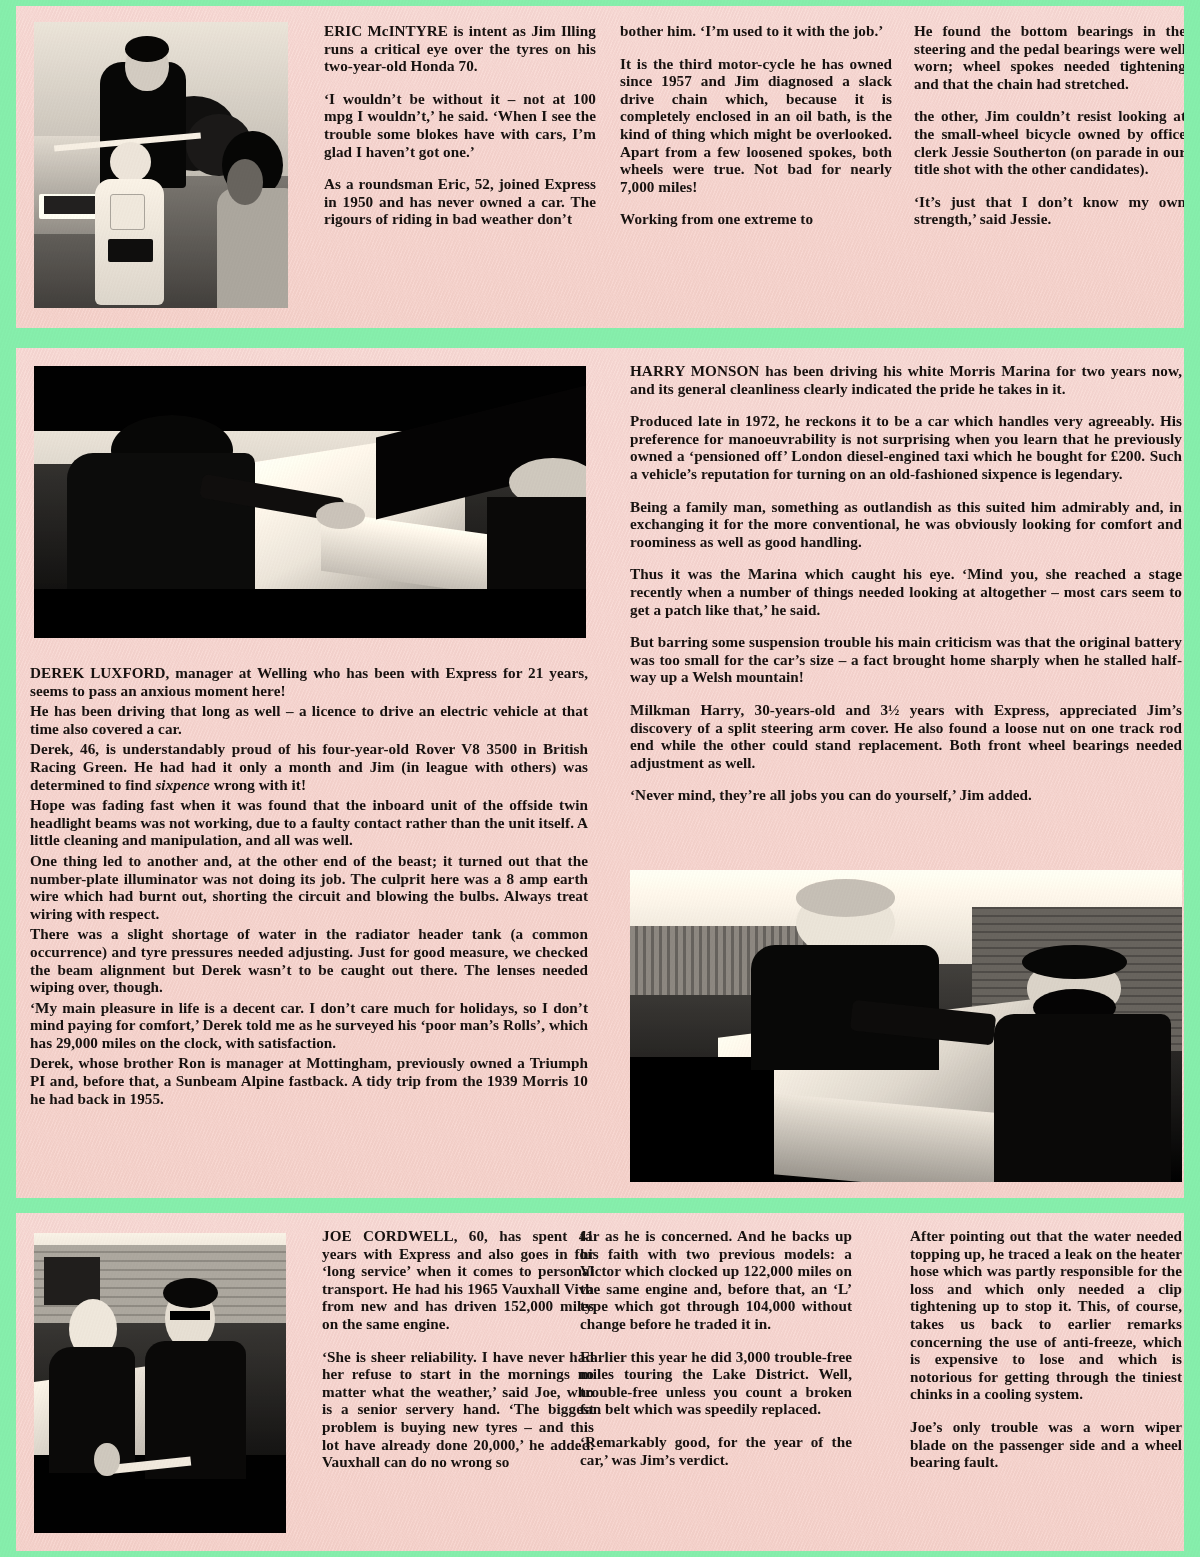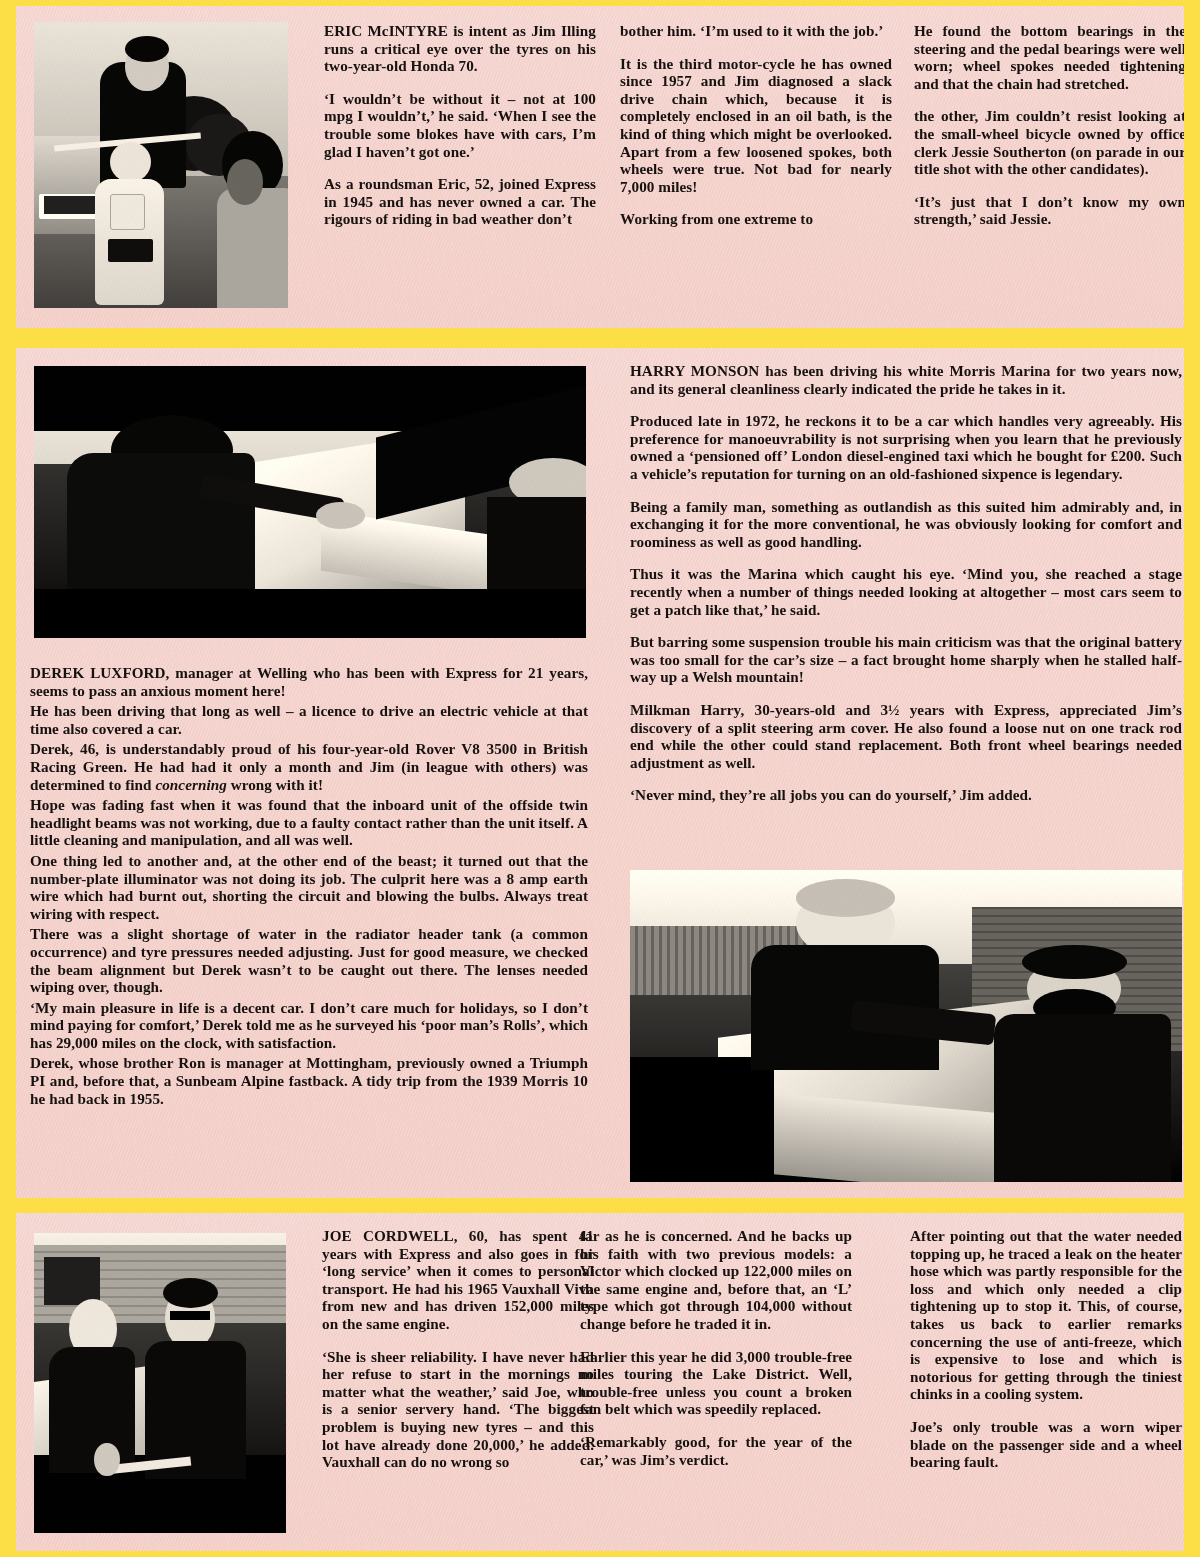--- a/index.html
+++ b/index.html
@@ -12,21 +12,21 @@
     height: 1557px;
     font-family: "Liberation Serif", "DejaVu Serif", serif;
     overflow: hidden;
     position: relative;
   }
 
   
   .page {
     width: 1200px;
     height: 1557px;
-    background: #fde047;
+    background: #86efac;
     position: relative;
     box-sizing: border-box;
   }
   .panel {
     position: absolute;
     left: 16px;
     width: 1168px;
     background:
       repeating-linear-gradient(
         115deg,
@@ -152,21 +152,21 @@
       <div class="bar" style="left:29%;top:76%;width:18%;height:8%;background:#1d1916;border-radius:2px;"></div>
 
       <div class="blob" style="left:74%;top:38%;width:24%;height:24%;background:#151210;"></div>
       <div class="bar" style="left:72%;top:58%;width:30%;height:42%;background:#a79c92;border-radius:18px 8px 0 0;"></div>
       <div class="blob" style="left:76%;top:48%;width:14%;height:16%;background:#6d625a;"></div>
     </div>
 
     <div class="col" id="top-col-1">
       <p>ERIC McINTYRE is intent as Jim Illing runs a critical eye over the tyres on his two-year-old Honda 70.</p>
       <p>‘I wouldn’t be without it – not at 100 mpg I wouldn’t,’ he said. ‘When I see the trouble some blokes have with cars, I’m glad I haven’t got one.’</p>
-      <p>As a roundsman Eric, 52, joined Express in 1945 and has never owned a car. The rigours of riding in bad weather don’t</p>
+      <p>As a roundsman Eric, 52, joined Express in 1950 and has never owned a car. The rigours of riding in bad weather don’t</p>
     </div>
 
     <div class="col" id="top-col-2">
       <p>bother him. ‘I’m used to it with the job.’</p>
       <p>It is the third motor-cycle he has owned since 1957 and Jim diagnosed a slack drive chain which, because it is completely enclosed in an oil bath, is the kind of thing which might be overlooked. Apart from a few loosened spokes, both wheels were true. Not bad for nearly 7,000 miles!</p>
       <p>Working from one extreme to</p>
     </div>
 
     <div class="col" id="top-col-3">
       <p>He found the bottom bearings in the steering and the pedal bearings were well worn; wheel spokes needed tightening and that the chain had stretched.</p>
@@ -195,21 +195,21 @@
 
       <div class="blob" style="left:86%;top:34%;width:16%;height:18%;background:#c5b9ac;"></div>
       <div class="bar" style="left:82%;top:48%;width:24%;height:48%;background:#191512;"></div>
 
       <div class="bar" style="left:0;top:82%;width:100%;height:20%;background:#0d0b09;"></div>
     </div>
 
     <div class="wide-col tight" id="mid-left">
       <p>DEREK LUXFORD, manager at Welling who has been with Express for 21 years, seems to pass an anxious moment here!</p>
       <p>He has been driving that long as well – a licence to drive an electric vehicle at that time also covered a car.</p>
-      <p id="derek-p3">Derek, 46, is understandably proud of his four-year-old Rover V8 3500 in British Racing Green. He had had it only a month and Jim (in league with others) was determined to find <em>concerning</em> wrong with it!</p>
+      <p id="derek-p3">Derek, 46, is understandably proud of his four-year-old Rover V8 3500 in British Racing Green. He had had it only a month and Jim (in league with others) was determined to find <em>sixpence</em> wrong with it!</p>
       <p>Hope was fading fast when it was found that the inboard unit of the offside twin headlight beams was not working, due to a faulty contact rather than the unit itself. A little cleaning and manipulation, and all was well.</p>
       <p>One thing led to another and, at the other end of the beast; it turned out that the number-plate illuminator was not doing its job. The culprit here was a 8 amp earth wire which had burnt out, shorting the circuit and blowing the bulbs. Always treat wiring with respect.</p>
       <p>There was a slight shortage of water in the radiator header tank (a common occurrence) and tyre pressures needed adjusting. Just for good measure, we checked the beam alignment but Derek wasn’t to be caught out there. The lenses needed wiping over, though.</p>
       <p>‘My main pleasure in life is a decent car. I don’t care much for holidays, so I don’t mind paying for comfort,’ Derek told me as he surveyed his ‘poor man’s Rolls’, which has 29,000 miles on the clock, with satisfaction.</p>
       <p>Derek, whose brother Ron is manager at Mottingham, previously owned a Triumph PI and, before that, a Sunbeam Alpine fastback. A tidy trip from the 1939 Morris 10 he had back in 1955.</p>
     </div>
 
     <div class="wide-col" id="mid-right">
       <p>HARRY MONSON has been driving his white Morris Marina for two years now, and its general cleanliness clearly indicated the pride he takes in it.</p>
       <p>Produced late in 1972, he reckons it to be a car which handles very agreeably. His preference for manoeuvrability is not surprising when you learn that he previously owned a ‘pensioned off’ London diesel-engined taxi which he bought for £200. Such a vehicle’s reputation for turning on an old-fashioned sixpence is legendary.</p>

